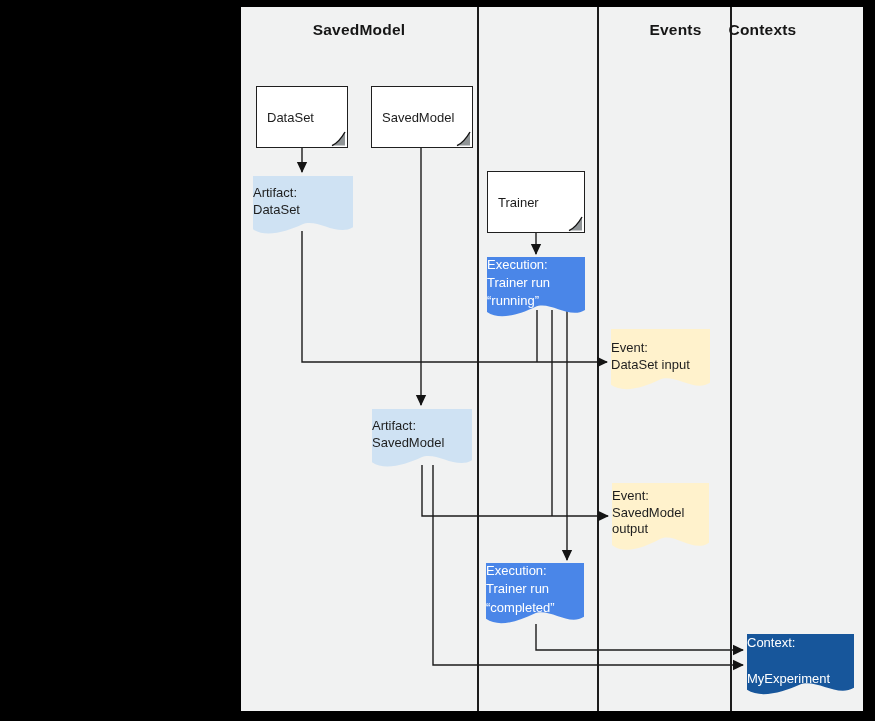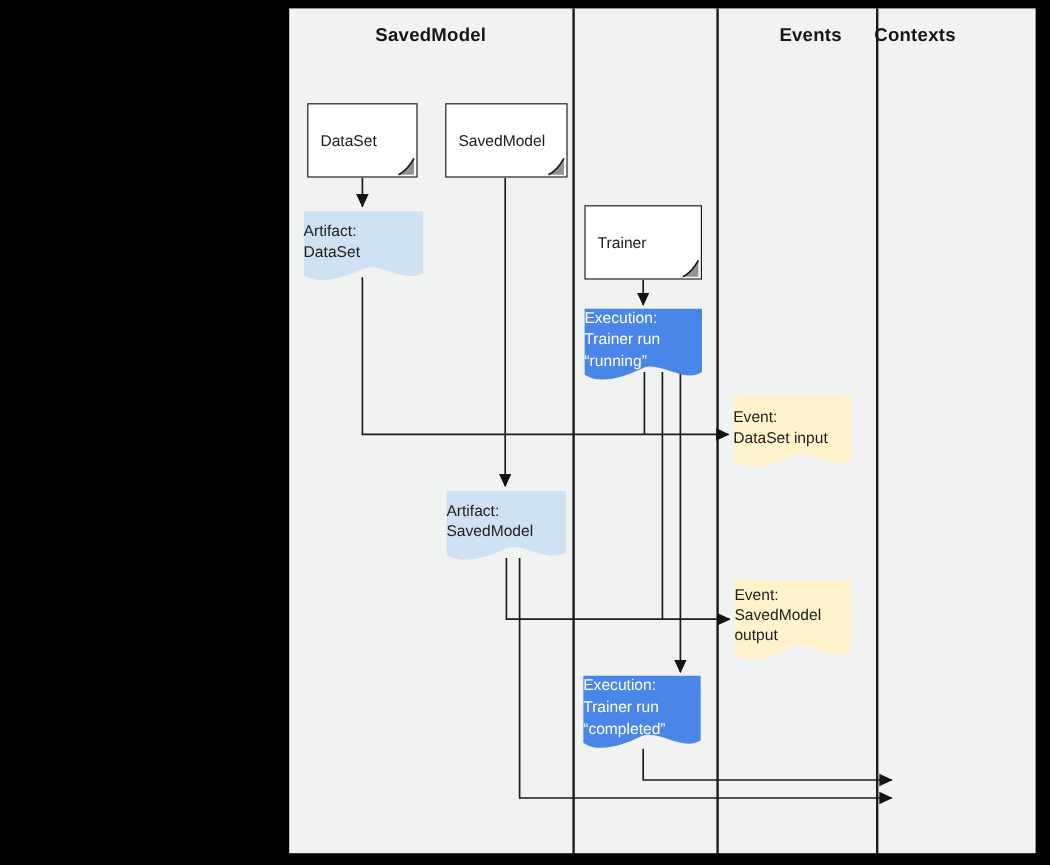--- a/index.html
+++ b/index.html
@@ -138,15 +138,24 @@
       <svg class="flag-shape" viewBox="0 0 100 64" preserveAspectRatio="none">
         <path d="M0 0 L100 0 L100 53 C84 63 64 43 49 50 C34 57 13 64 0 55 Z"></path>
       </svg>
       <div class="flag-text">
         <div>Event:</div>
         <div>SavedModel</div>
         <div>output</div>
       </div>
     </div>
 
+    <div class="node flag context two-line" style="left:506px;top:627px;width:107px;height:65px">
+      <svg class="flag-shape" viewBox="0 0 100 64" preserveAspectRatio="none">
+        <path d="M0 0 L100 0 L100 53 C84 63 64 43 49 50 C34 57 13 64 0 55 Z"></path>
+      </svg>
+      <div class="flag-text">
+        <div>Context:</div>
+        <div>MyExperiment</div>
+      </div>
+    </div>
 
   </div>
 </div>
 
 </body></html>

